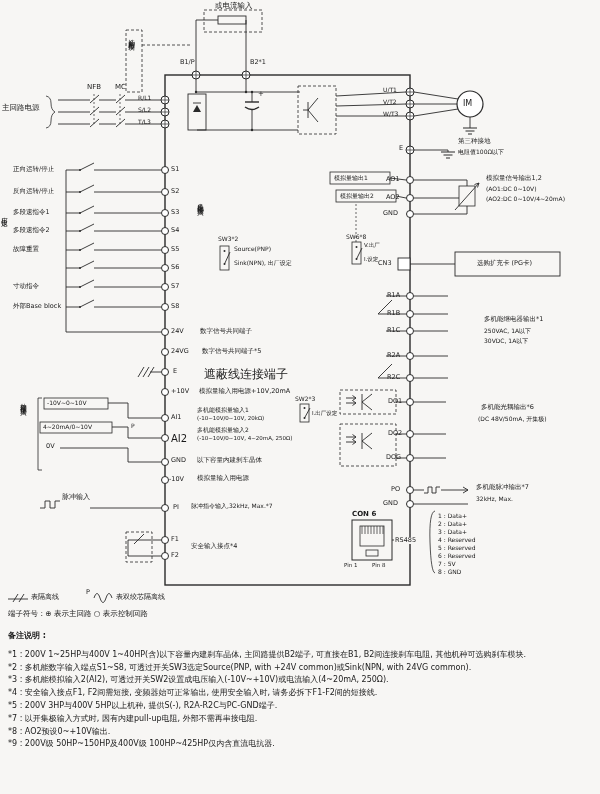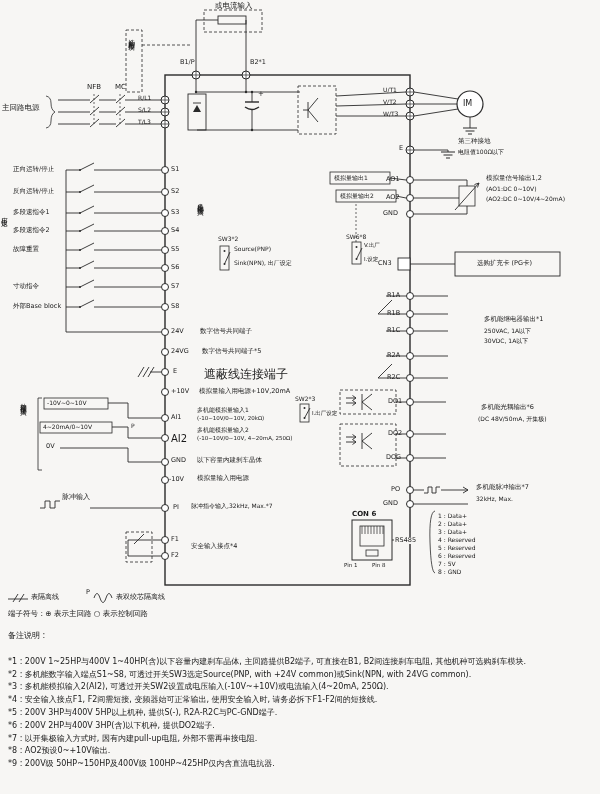--- a/index.html
+++ b/index.html
@@ -1,21 +1,21 @@
 <!DOCTYPE html>
 <html><head>
 <meta charset="utf-8">
 <style>
   html,body{margin:0;padding:0}
   .page{position:relative;width:600px;height:794px;background:#f7f6f4;font-family:"DejaVu Sans",sans-serif;color:#1a1a1a;overflow:hidden}
   .t{position:absolute;white-space:nowrap;line-height:1;font-size:7px;color:#1a1a1a}
   .v{writing-mode:vertical-rl;text-orientation:upright;letter-spacing:1px;white-space:normal}
   svg.layer{position:absolute;left:0;top:0}
   .notes{position:absolute;left:8px;top:630px;width:586px;font-size:8px;line-height:1.6;color:#1a1a1a}
-  .notes .nt{font-weight:400;margin-bottom:13px}
+  .notes .nt{font-weight:700;margin-bottom:6px}
 </style>
 </head>
 <body>
 
 <div class="page">
 
 <svg class="layer" width="600" height="794" viewBox="0 0 600 794">
 <defs>
   <g id="tm">
           <circle r="4" fill="#fff" stroke="#2a2a2a" stroke-width="1"></circle>
@@ -461,19 +461,18 @@
 <span class="t" style="left:116px;top:594px">表双绞芯隔离线</span>
 <span class="t" style="left:8px;top:610px;font-size:7.5px">端子符号 :  ⊕ 表示主回路  ○ 表示控制回路</span>
 
 <div class="notes">
   <div class="nt">备注说明 :</div>
   <div>*1 : 200V 1~25HP与400V 1~40HP(含)以下容量内建刹车晶体, 主回路提供B2端子, 可直接在B1, B2间连接刹车电阻, 其他机种可选购刹车模块.</div>
   <div>*2 : 多机能数字输入端点S1~S8, 可透过开关SW3选定Source(PNP, with +24V common)或Sink(NPN, with 24VG common).</div>
   <div>*3 : 多机能模拟输入2(AI2), 可透过开关SW2设置成电压输入(-10V~+10V)或电流输入(4~20mA, 250Ω).</div>
   <div>*4 : 安全输入接点F1, F2间需短接, 变频器始可正常输出, 使用安全输入时, 请务必拆下F1-F2间的短接线.</div>
   <div>*5 : 200V 3HP与400V 5HP以上机种, 提供S(-), R2A-R2C与PC-GND端子.</div>
-  <div>*6 : 200V 2HP与400V 3HP(含)以下机种, 提供DO2端子.</div>
   <div>*7 : 以开集极输入方式时, 因有内建pull-up电阻, 外部不需再串接电阻.</div>
   <div>*8 : AO2预设0~+10V输出.</div>
   <div>*9 : 200V级 50HP~150HP及400V级 100HP~425HP仅内含直流电抗器.</div>
 </div>
 
 </div>
 
 </body></html>

